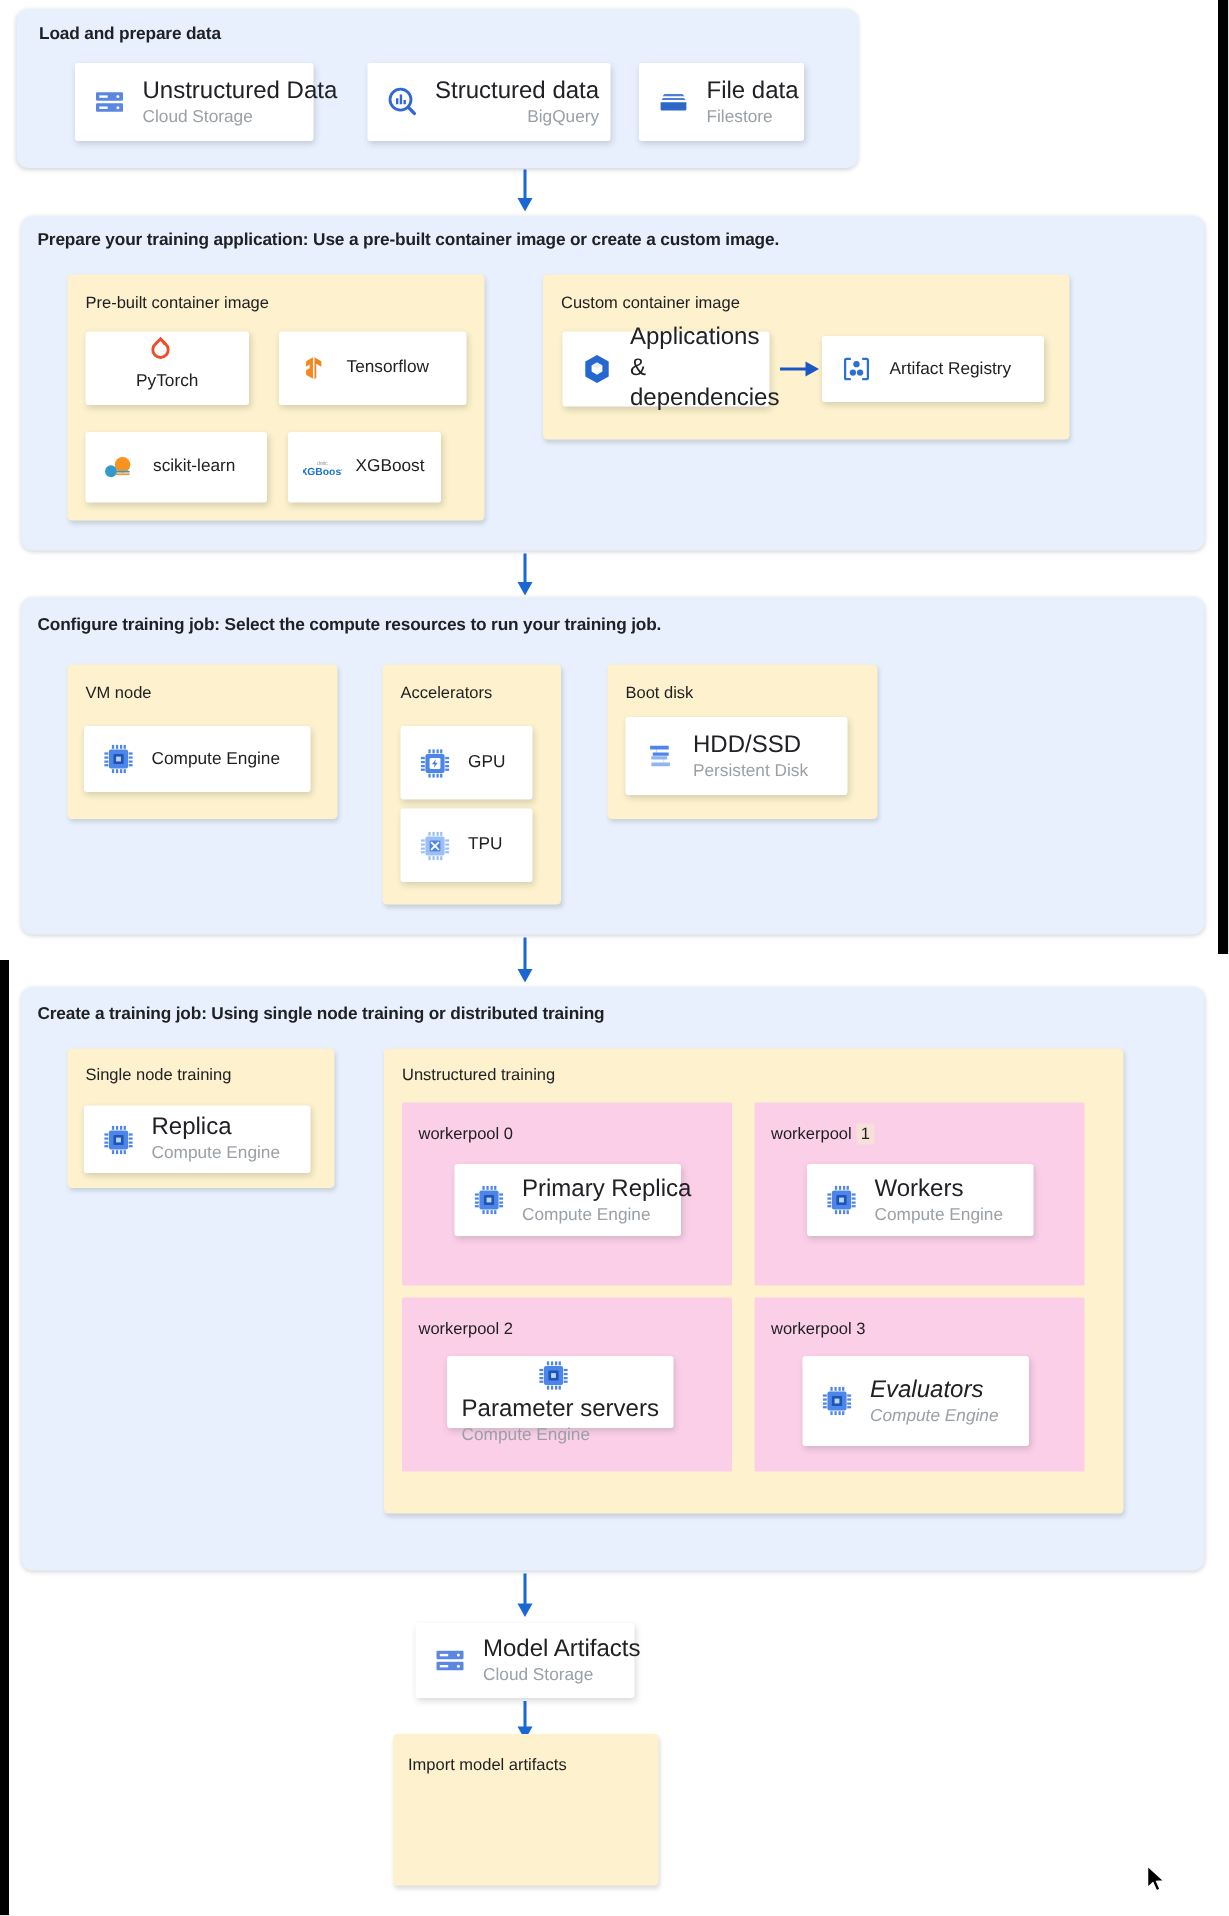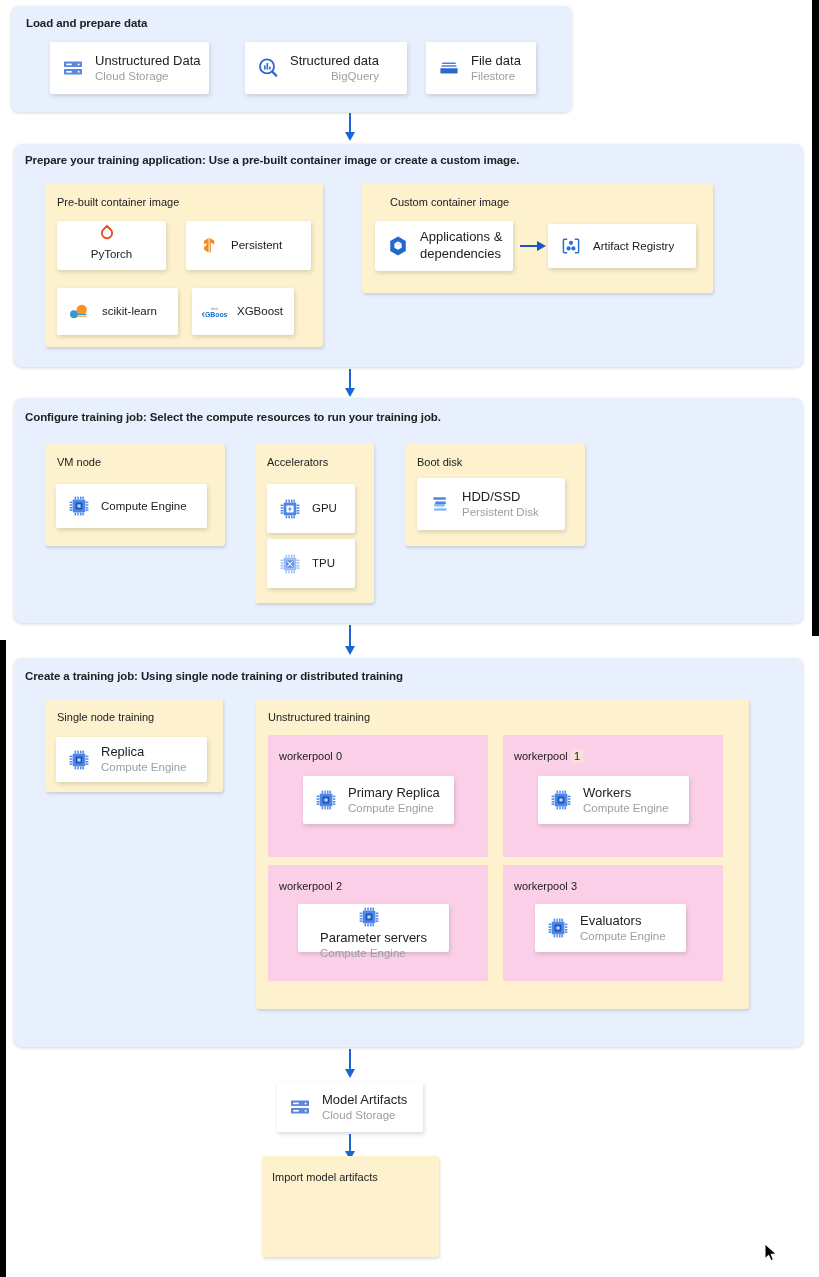--- a/index.html
+++ b/index.html
@@ -90,21 +90,21 @@
     border-radius: 2px;
     z-index: -1;
   }
   .card .ic {
     flex: 0 0 auto;
     width: 26px; height: 26px;
     display: flex; align-items: center; justify-content: center;
     margin-right: 9px;
   }
   .card .txt { display: flex; flex-direction: column; justify-content: center; line-height: 1.25; }
-  .card .t1 { font-size: 13px; color: #202124; white-space: nowrap; }
+  .card .t1 { font-size: 16px; color: #202124; white-space: nowrap; }
   .card .t2 { font-size: 11.5px; color: #9aa0a6; white-space: nowrap; }
   .card.single .t1 { font-size: 11.5px; }
   .card.twoline .t1 { white-space: normal; line-height: 1.3; }
 
   
   .arrow-v {
     position: absolute;
     width: 2px;
     background: #1967d2;
   }
@@ -215,21 +215,21 @@
   </div>
 
   <div class="card single" style="left:186px; top:221px; width:125px; height:49px;">
     <span class="ic">
       <svg width="22" height="22" viewBox="0 0 24 24">
         <path d="M11.6 3.4 L6.6 6.3 v4 l2.6 -1.5 v2.6 l-2.6 1.5 v3.3 l5 2.9 Z" fill="#f5881f"></path>
         <path d="M12.7 3.4 L17.7 6.3 v4 l-3.7 -2.2 v10.5 l-1.3 0.8 Z" fill="#ee8424"></path>
       </svg>
     </span>
     <span class="txt">
-      <span class="t1">Persistent</span>
+      <span class="t1">Tensorflow</span>
     </span>
   </div>
 
   <div class="card single" style="left:57px; top:288px; width:121px; height:47px;">
     <span class="ic">
       <svg width="24" height="22" viewBox="0 0 28 20">
         <circle cx="16" cy="7.5" r="6" fill="#f7931e"></circle>
         <circle cx="7" cy="12.5" r="4.6" fill="#3499cd"></circle>
         <rect x="10.5" y="12.2" width="11" height="1.3" fill="#3499cd"></rect>
         <rect x="10.5" y="14.2" width="11" height="1.3" fill="#f7931e"></rect>
@@ -247,21 +247,21 @@
         <text x="17" y="8" font-family="Liberation Sans, sans-serif" font-size="4.5" fill="#8a8a8a" text-anchor="middle">dmlc</text>
         <text x="17" y="17" font-family="Liberation Sans, sans-serif" font-size="9" font-weight="bold" fill="#1a73c8" text-anchor="middle">XGBoost</text>
       </svg>
     </span>
     <span class="txt">
       <span class="t1">XGBoost</span>
     </span>
   </div>
 
   <div class="group" style="left:362px; top:183px; width:351px; height:110px;"></div>
-  <div class="group-title" style="left:374px; top:196px;margin-left:16px;">Custom container image</div>
+  <div class="group-title" style="left:374px; top:196px;">Custom container image</div>
 
   <div class="card twoline" style="left:375px; top:221px; width:138px; height:50px;">
     <span class="ic">
       <svg width="24" height="24" viewBox="0 0 24 24">
         <path d="M12 2.6 L19.8 7 v10 L12 21.4 L4.2 17 V7 Z" fill="#2667cf"></path>
         <path d="M12 7.6 l3.6 2 v4.1 L12 15.8 l-3.6 -2.1 V9.6 Z" fill="#ffffff"></path>
         <path d="M12 7.6 l3.6 2 L12 11.7 L8.4 9.6 Z" fill="#e4ecfb"></path>
       </svg>
     </span>
     <span class="txt">
@@ -553,21 +553,21 @@
       <span class="t1">Parameter servers</span>
       <span class="t2">Compute Engine</span>
     </span>
   </div>
 
   <div class="pool" style="left:503px; top:865px; width:220px; height:116px;"></div>
   <div class="pool-title" style="left:514px; top:880px;">
     <span>workerpool</span>
     <span>3</span>
   </div>
-  <div class="card stacked" style="left:535px; top:904px; width:151px; height:48px;">
+  <div class="card stacked" style="left:535px; top:904px; width:151px; height:60px;font-style:italic;">
     <span class="ic">
       <svg width="24" height="24" viewBox="0 0 24 24">
         <rect x="5.6" y="5.6" width="12.8" height="12.8" rx="1.4" fill="#4d86e8"></rect>
         <rect x="8.6" y="8.6" width="6.8" height="6.8" rx="0.8" fill="#1b55b8"></rect>
         <rect x="10.4" y="10.4" width="3.2" height="3.2" fill="#bed3f7"></rect>
         <g fill="#4d86e8">
           <rect x="7.6" y="2.6" width="1.5" height="2.6"></rect>
             <rect x="10.3" y="2.6" width="1.5" height="2.6"></rect>
           <rect x="13" y="2.6" width="1.5" height="2.6"></rect>
             <rect x="15.4" y="2.6" width="1.5" height="2.6"></rect>

